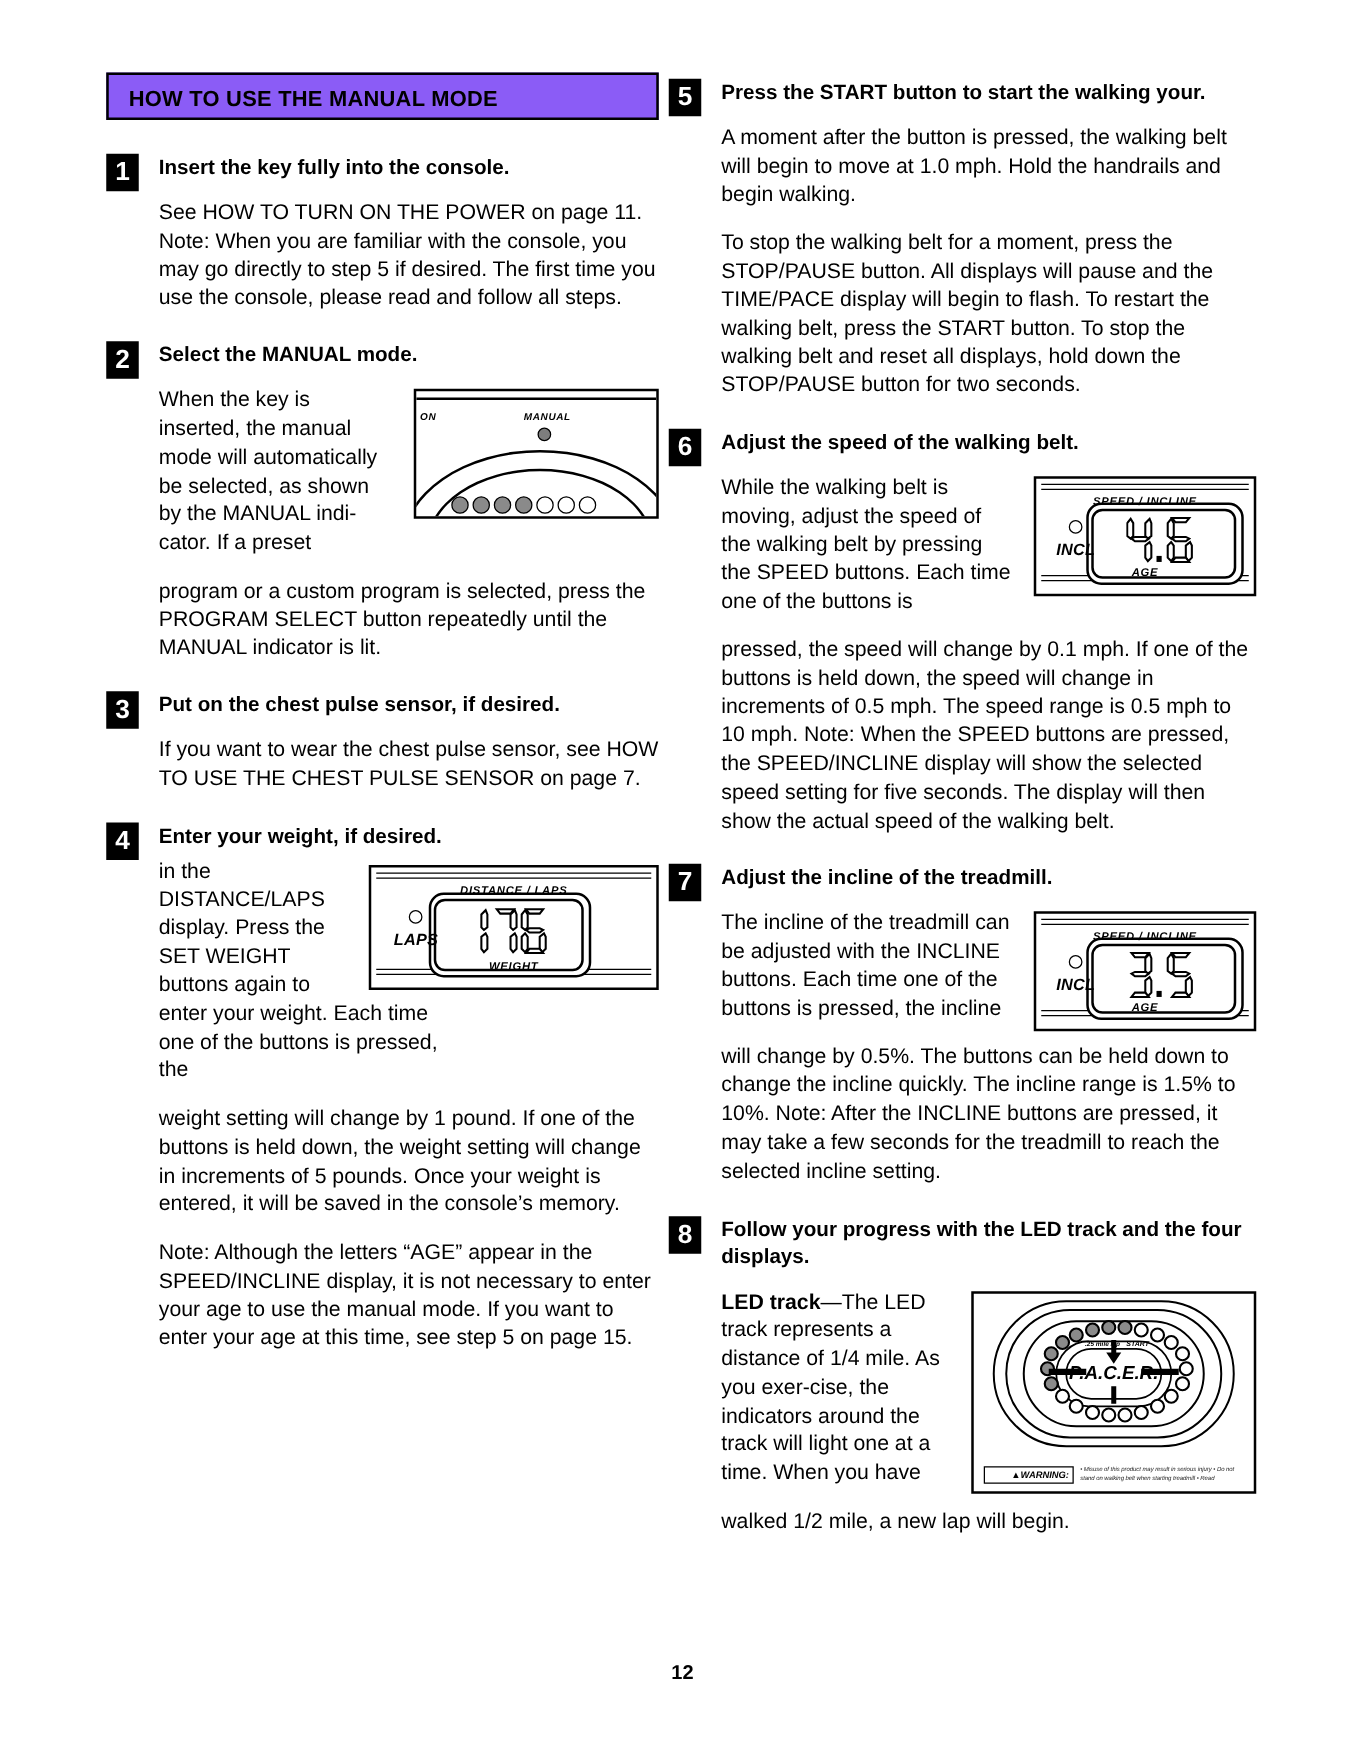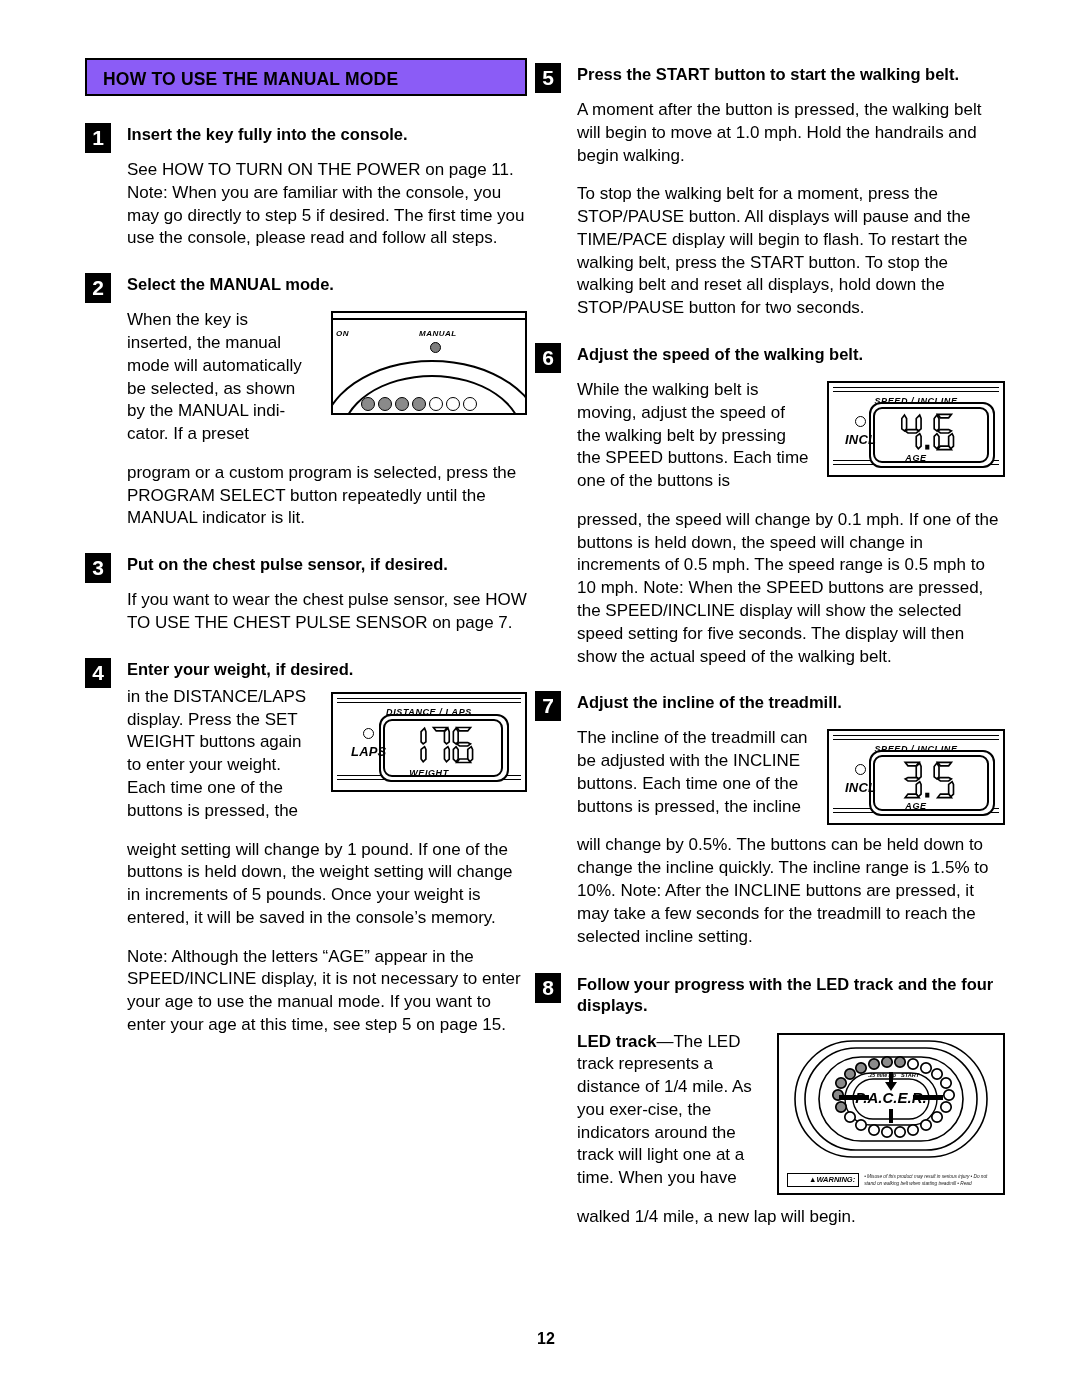--- a/index.html
+++ b/index.html
@@ -263,21 +263,21 @@
     justify-content: center;
     z-index: 6;
   }
 
   
   .segdig { display: block; }
   .segdig .seg-on  { fill: #ffffff; stroke: #000000; stroke-width: 2.4; stroke-linejoin: miter; }
   .dp { fill: #000; }
 
   
-  .disp-fig.wide { width: 196px; height: 100px; }
+  .disp-fig.wide { width: 232px; height: 100px; }
   .disp-fig.wide .lcd-outer { left: 46px; top: 20px; width: 126px; height: 64px; }
   .disp-fig.wide .lcd-frame { left: 50px; top: 25px; width: 116px; height: 54px; }
   .disp-fig.wide .lcd-digits { left: 50px; top: 25px; width: 116px; height: 54px; }
   .disp-fig.wide .ind { left: 18px; top: 34px; }
 
   
   .track-fig {
     width: 228px;
     height: 162px;
     border: 2px solid #000;
@@ -421,21 +421,21 @@
       <p>weight setting will change by 1 pound. If one of the buttons is held down, the weight setting will change in increments of 5 pounds. Once your weight is entered, it will be saved in the console’s memory.</p>
       <p>Note: Although the letters “AGE” appear in the SPEED/INCLINE display, it is not necessary to enter your age to use the manual mode. If you want to enter your age at this time, see step 5 on page 15.</p>
     </div>
 
   </div>
 
   <div class="col col-right">
 
     <div class="step" style="margin-top:4px;">
       <div class="step-num">5</div>
-      <div class="step-title">Press the START button to start the walking belt.</div>
+      <div class="step-title">Press the START button to start the walking your.</div>
     </div>
     <div class="body-text">
       <p>A moment after the button is pressed, the walking belt will begin to move at 1.0 mph. Hold the handrails and begin walking.</p>
       <p>To stop the walking belt for a moment, press the STOP/PAUSE button. All displays will pause and the TIME/PACE display will begin to flash. To restart the walking belt, press the START button. To stop the walking belt and reset all displays, hold down the STOP/PAUSE button for two seconds.</p>
     </div>
 
     <div class="step" style="margin-top:22px;">
       <div class="step-num">6</div>
       <div class="step-title">Adjust the speed of the walking belt.</div>
     </div>
@@ -573,20 +573,20 @@
           </svg>
           <div class="warn">
             <div class="warn-badge">
               <span>▲</span><span>WARNING:</span>
             </div>
             <div class="warn-text">• Misuse of this product may result in serious injury • Do not stand on walking belt when starting treadmill • Read</div>
           </div>
         </div>
       </div>
       <p class="narrow"><span class="inline-bold">LED track</span><span>—The</span> <span>LED track represents a distance of 1/4 mile. As you exer-cise, the indicators around the track will light one at a time. When you have</span></p>
-      <p>walked 1/4 mile, a new lap will begin.</p>
+      <p>walked 1/2 mile, a new lap will begin.</p>
     </div>
 
   </div>
 
   <div class="page-number">12</div>
 
 </div>
 
 </body></html>

